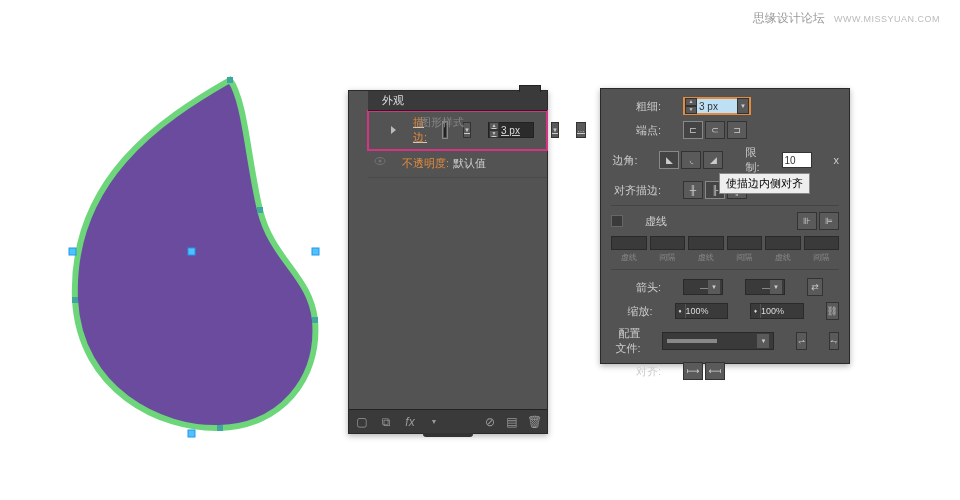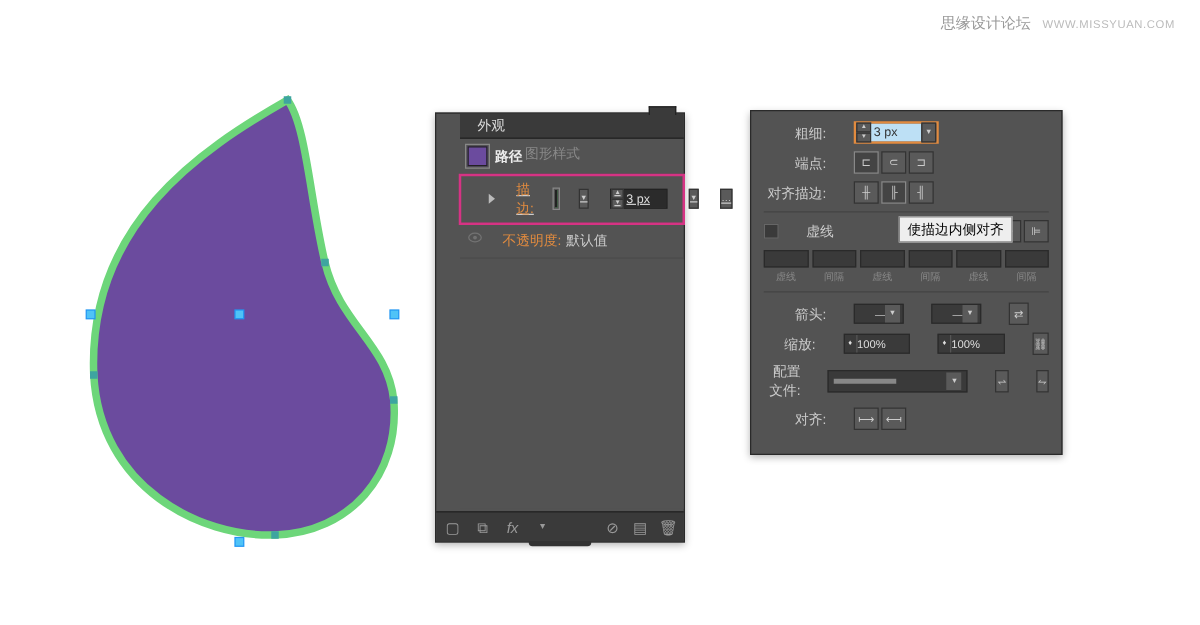--- a/index.html
+++ b/index.html
@@ -88,24 +88,20 @@
     <rect class="sel-square" x="252" y="188" width="7" height="7"></rect>
     <rect class="sel-square" x="9" y="188" width="7" height="7"></rect>
   </svg>
 </div>
 
 <div class="panel panel1">
   <div class="panel1-titlebar">
     <span class="tab">外观</span>
     <span class="tab inactive">图形样式</span>
   </div>
-  <div class="panel1-head">
-    <div class="swatch-purple"></div>
-    <b style="color:#eee">路径</b>
-  </div>
   <div class="row highlight">
     <svg class="eye" viewBox="0 0 12 10">
         <ellipse cx="6" cy="5" rx="5" ry="3.5" fill="none" stroke="#bbb" stroke-width="1"></ellipse>
         <circle cx="6" cy="5" r="1.5" fill="#bbb"></circle>
       </svg>
     <div class="tri"></div>
     <span class="stroke-label">描边:</span>
     <div class="swatch-green"></div>
     <div class="dropdown-btn">▼</div>
     <div class="spinner">
@@ -156,20 +152,31 @@
   </div>
   <div class="prow">
     <span class="plabel">端点:</span>
     <div class="btngrp">
       <div class="sbtn active">⊏</div>
       <div class="sbtn">⊂</div>
       <div class="sbtn">⊐</div>
     </div>
   </div>
   <div class="prow">
+    <span class="plabel">边角:</span>
+    <div class="btngrp">
+      <div class="sbtn active">◣</div>
+      <div class="sbtn">◟</div>
+      <div class="sbtn">◢</div>
+    </div>
+    <span>限制:</span>
+    <input class="input-white" value="10" style="">
+    <span>x</span>
+  </div>
+  <div class="prow">
     <span class="plabel">对齐描边:</span>
     <div class="btngrp">
       <div class="sbtn">╫</div>
       <div class="sbtn active">╟</div>
       <div class="sbtn">╢</div>
     </div>
   </div>
   <div class="tooltip">使描边内侧对齐</div>
 
   <div class="dashed-sec">

